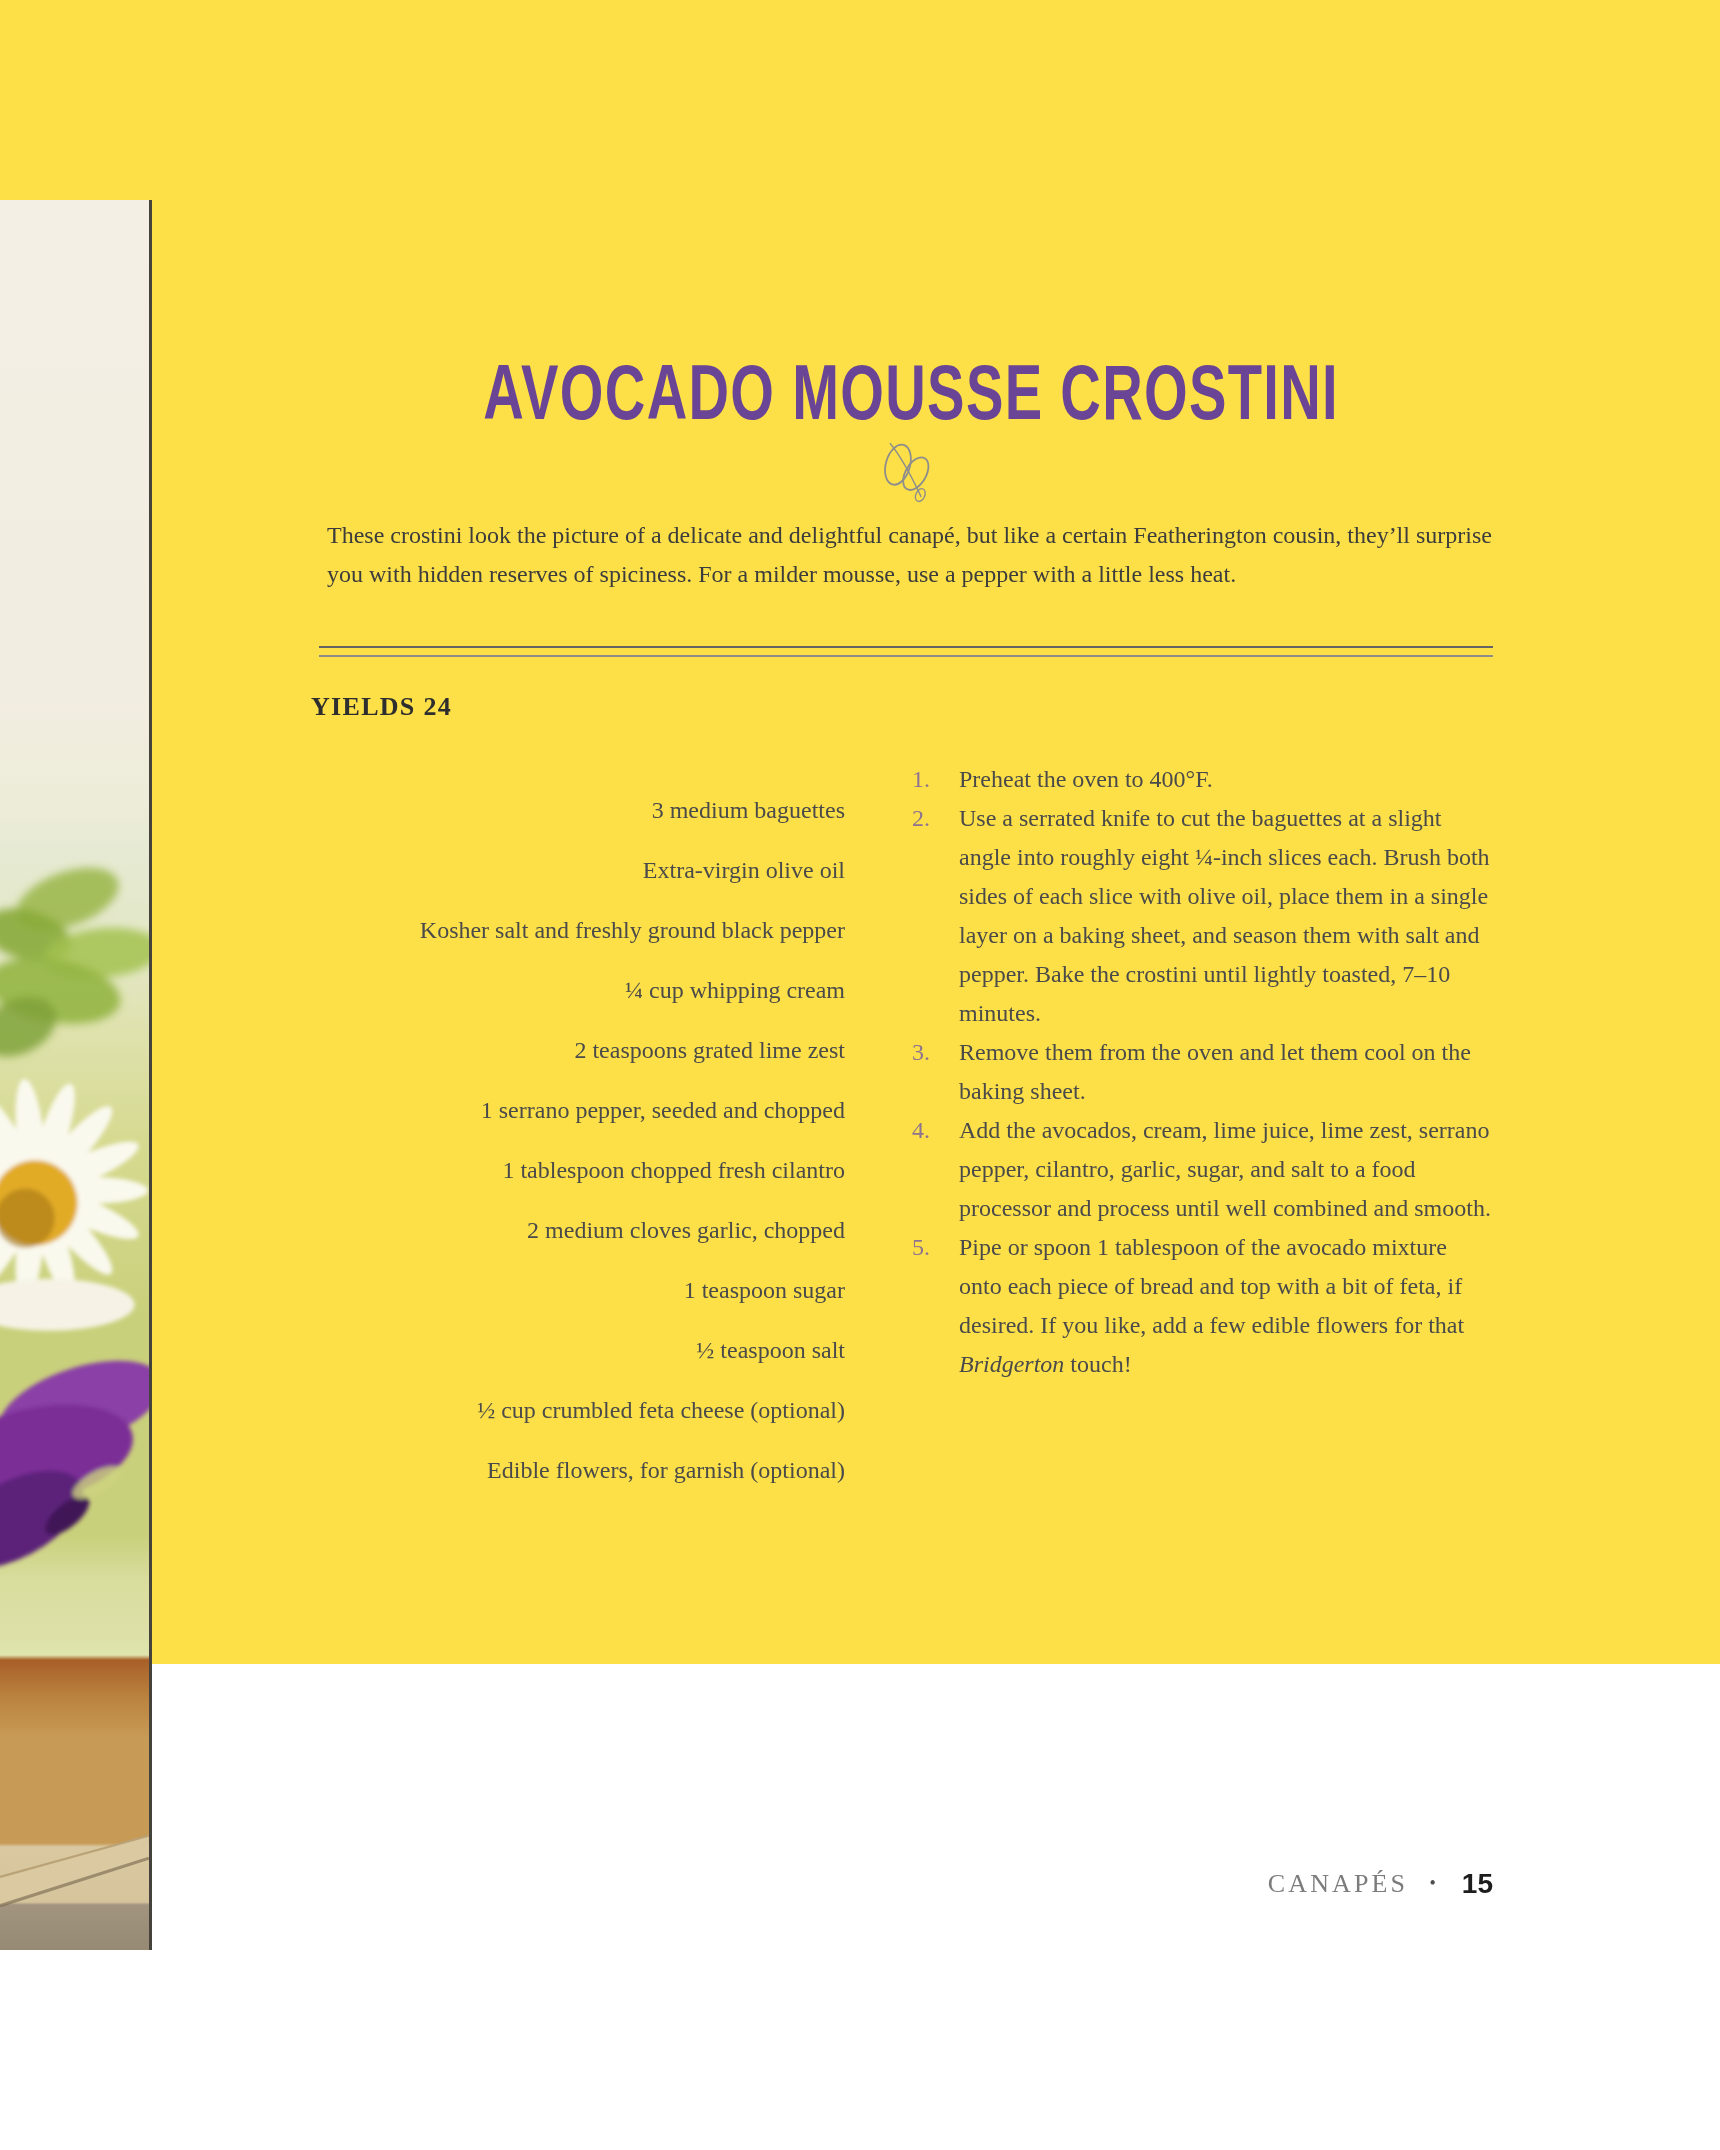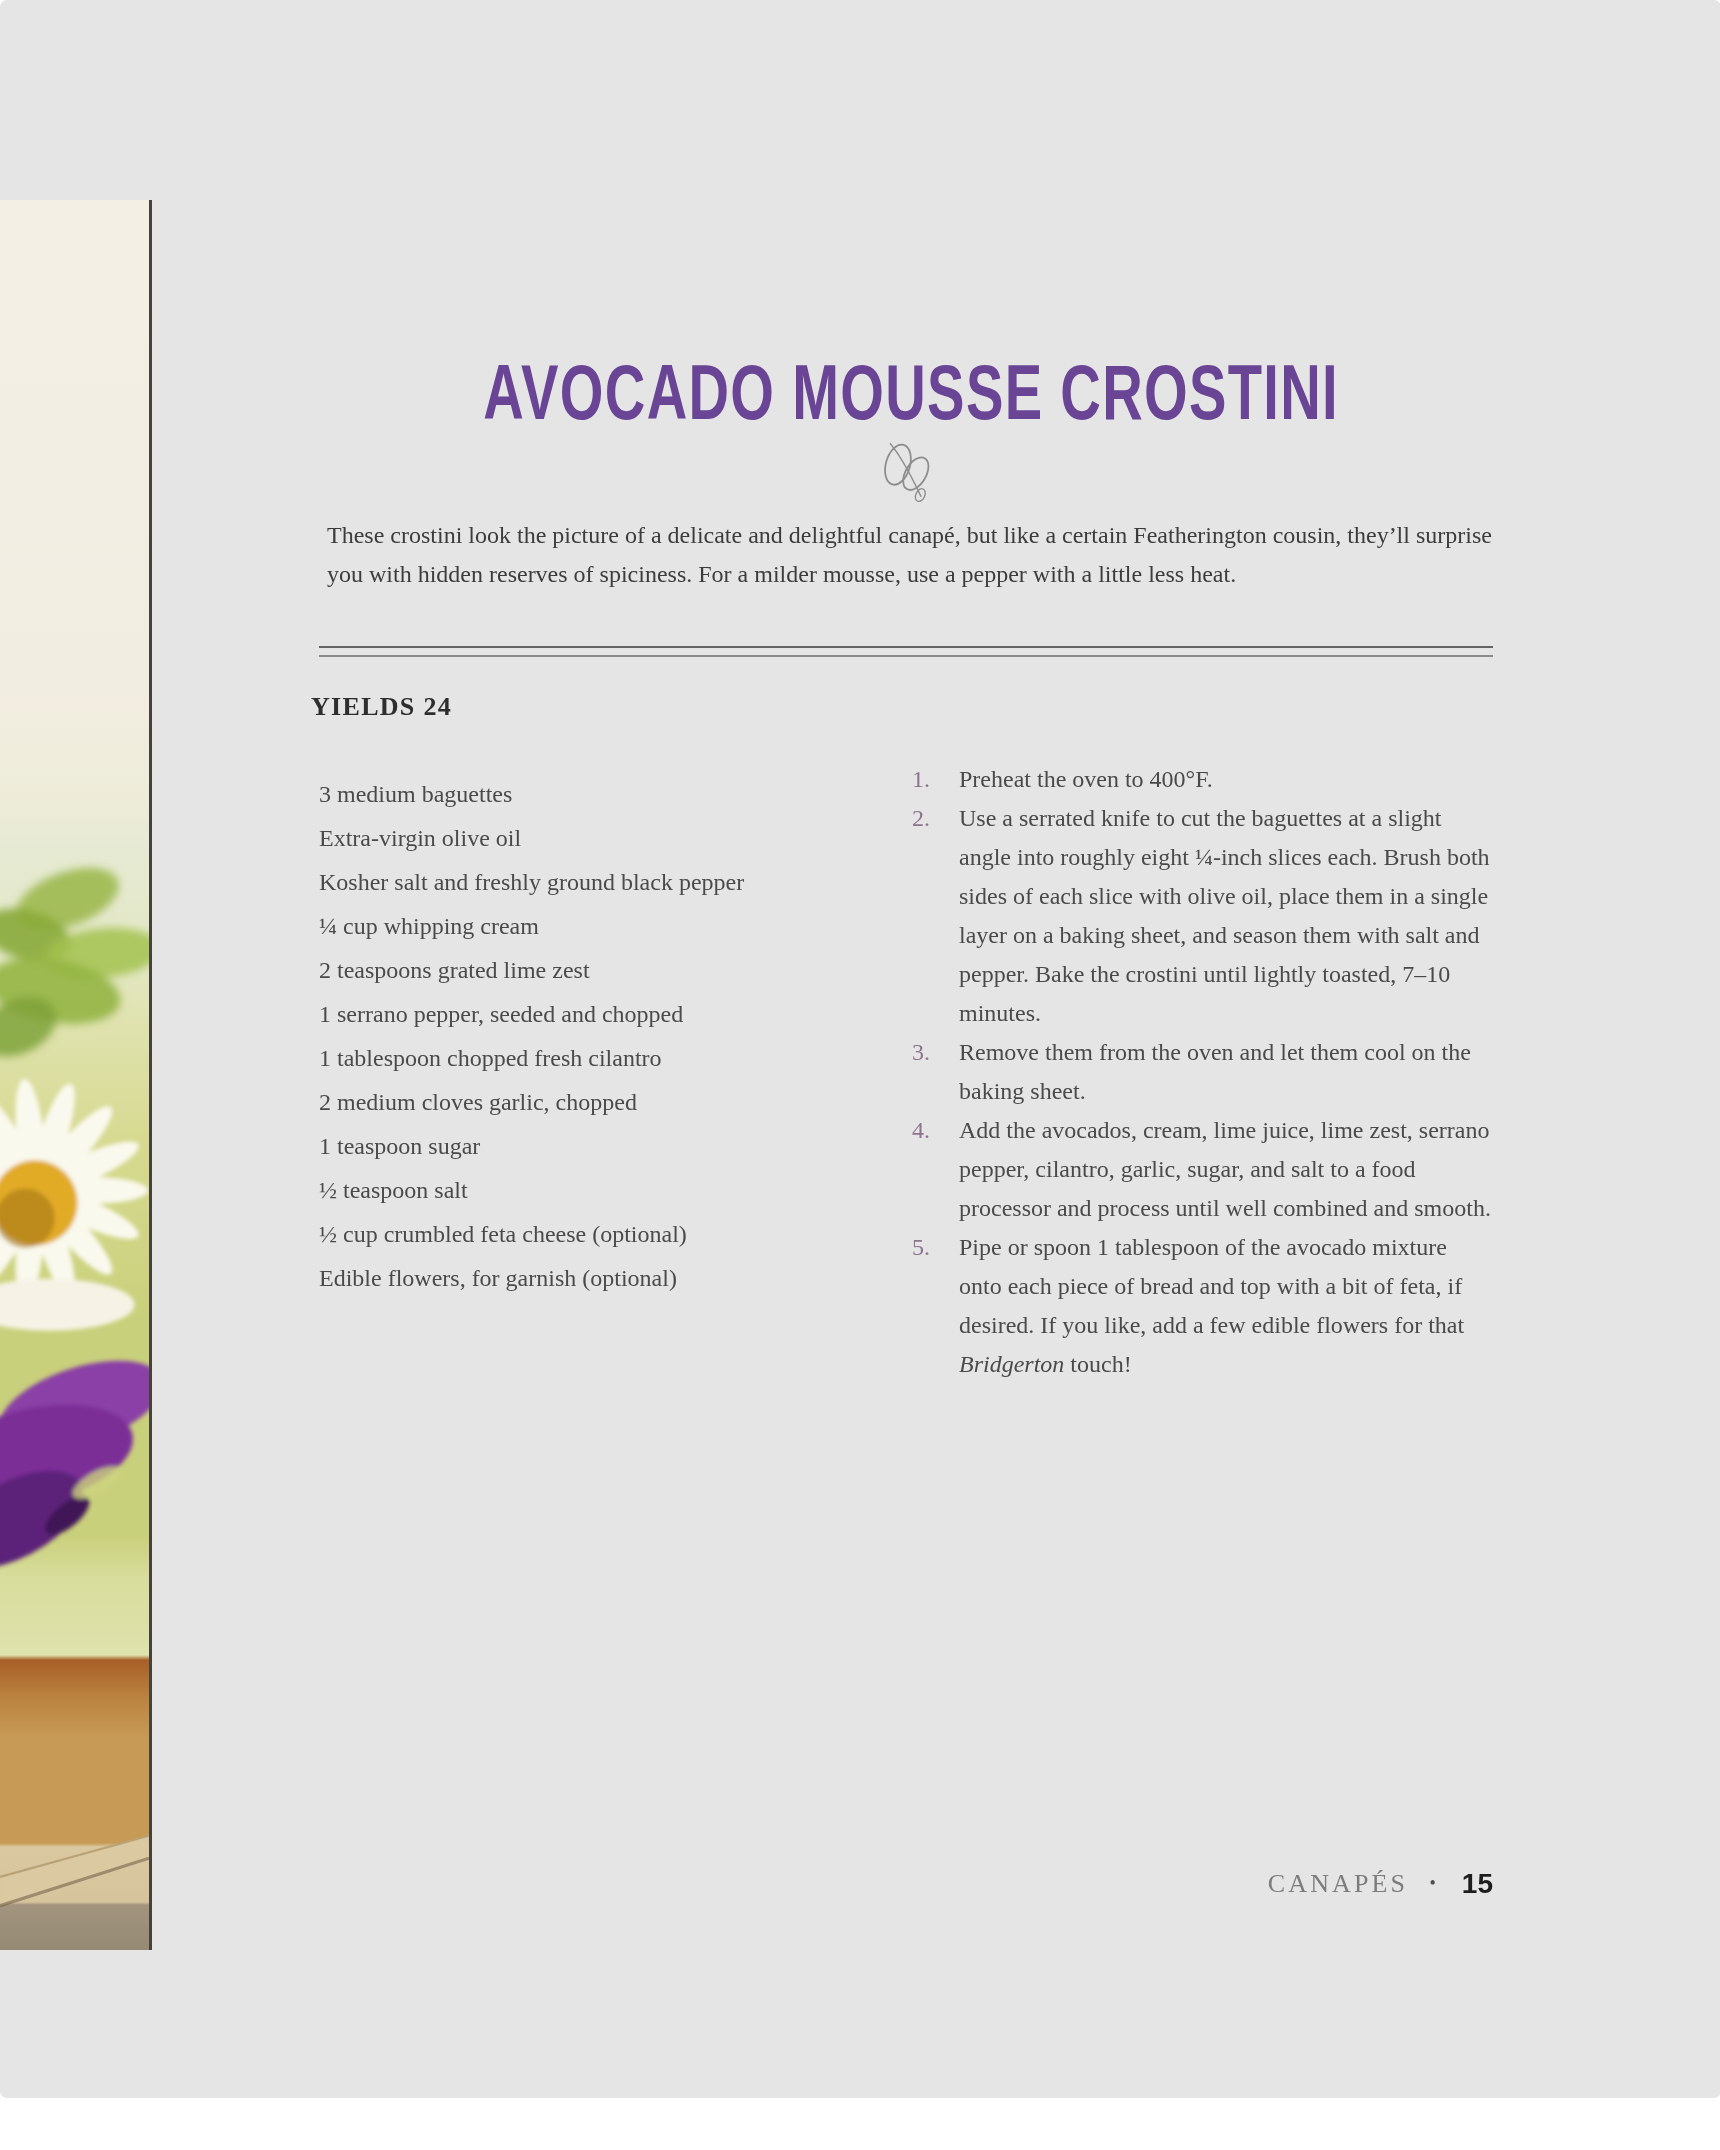--- a/index.html
+++ b/index.html
@@ -1,17 +1,17 @@
 <!DOCTYPE html>
 <html style="font-size:7.2px"><head>
 <meta charset="utf-8">
 <style>
   html,body{margin:0;padding:0;background:#ffffff;width:1721px;height:2151px;overflow:hidden;}
-  .page{position:absolute;left:0;top:0;width:1721px;height:2098px;background:#e5e5e5;
-        font-family:"Liberation Serif", serif;color:#414141;border-radius:7px;}
+  .page{position:absolute;left:0;top:0;width:1721px;height:1664px;background:#fde047;
+        font-family:"Liberation Serif", serif;color:#414141;}
 
   
   .photo-strip{position:absolute;left:0;top:200px;width:149px;height:1750px;
     border-right:3.6px solid #45423b;overflow:hidden;
     background-image:linear-gradient(to bottom,
       #f4efe4 0px, #f2ede1 493px, #edecd8 605px, #e6ead3 650px,
       #e3e7c4 762px, #dfe2ad 830px, #d6da90 941px, #c9d07b 1121px,
       #c9d07b 1335px, #d8dc9c 1377px, #dfe3ad 1455px,
       #a85f28 1460px, #bb8440 1499px, #c79a55 1537px, #c79a55 1643px,
       #d9c8a0 1647px, #d5c49c 1702px, #a2947e 1705px, #968a74 1750px);}
@@ -29,21 +29,21 @@
     font-size:24px;line-height:39px;color:#3c3c3c;}
 
   .double-rule{position:absolute;left:319px;top:646px;width:1174px;height:6.7px;
     border-top:2.7px solid #646464;border-bottom:2.7px solid #8b8b8b;}
 
   .yields{position:absolute;left:311px;top:692px;font-size:26px;font-weight:bold;
     letter-spacing:1.3px;color:#2e2e2e;}
 
   .ingredients{position:absolute;left:319px;top:772px;width:542px;margin:0;padding:0;
     list-style:none;font-size:24px;line-height:44px;color:#4a4a4a;}
-  .ingredients li{margin:0;padding-left:26px;text-indent:-26px;}
+  .ingredients li{margin:16px;padding-left:26px;text-indent:-26px;text-align:right;}
 
   .steps{position:absolute;left:912px;top:760px;width:582px;margin:0;padding:0;
     list-style:none;font-size:24px;line-height:39px;color:#4a4a4a;}
   .step{display:flex;align-items:flex-start;}
   .step .num{width:47px;flex:0 0 47px;color:#8d7390;}
   .step .txt{flex:1;}
   .step .txt i{font-style:italic;}
 
   .footer{position:absolute;left:319px;top:1868px;width:1174px;text-align:right;}
   .footer .section{font-size:26px;letter-spacing:3.1px;color:#7c7c7c;margin-left:32px;}

